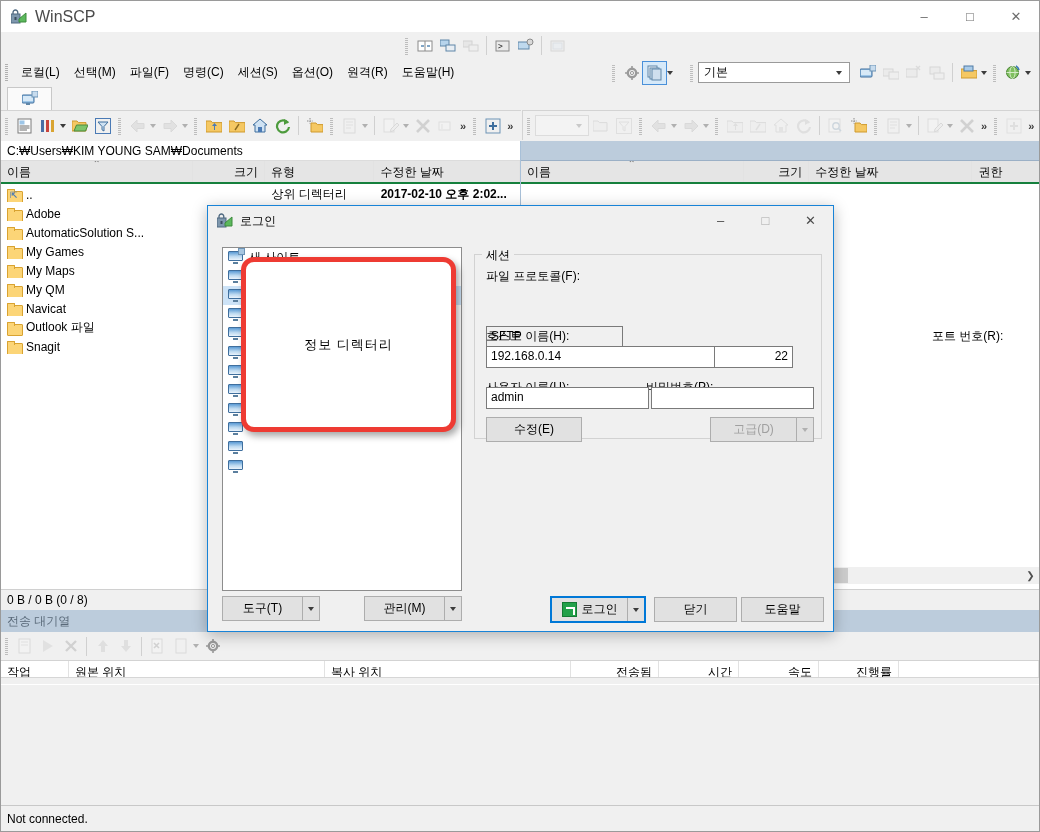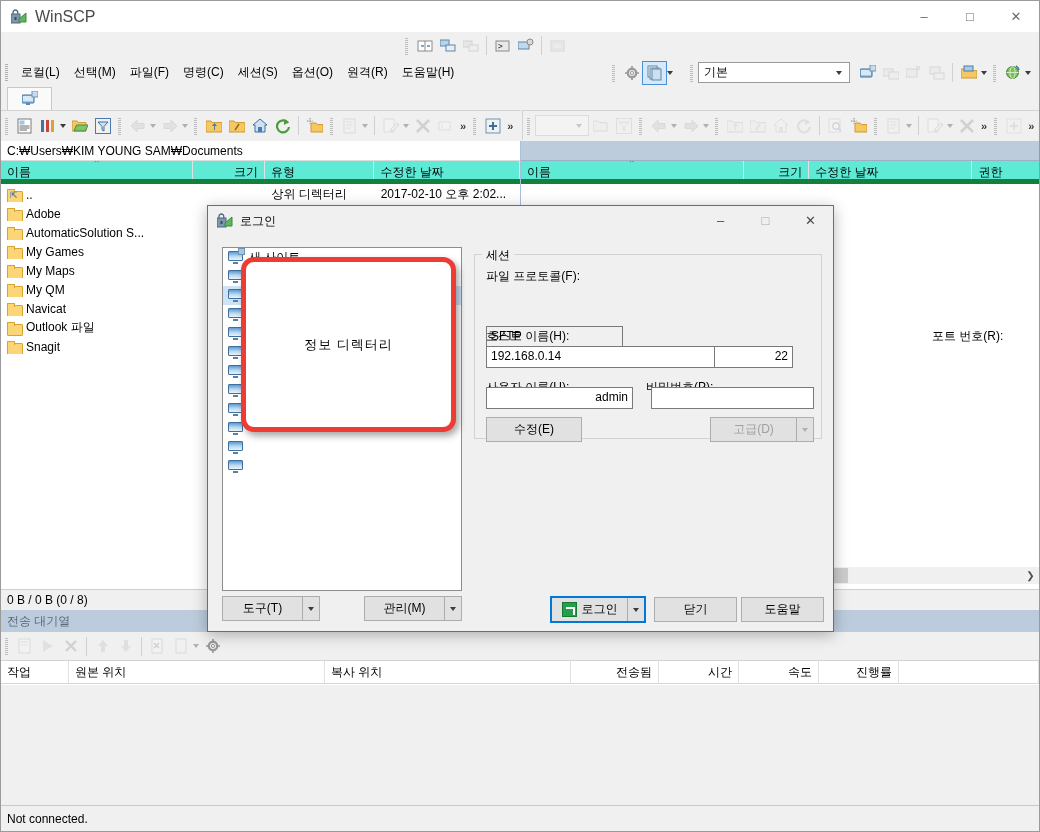--- a/index.html
+++ b/index.html
@@ -115,23 +115,23 @@
     height: 20px; background: #fff;
     display: flex; align-items: center;
     padding-left: 6px;
     font-size: 12px;
     border-bottom: 1px solid #dcdcdc;
   }
   .pathbar.empty { background: #bcccdc; border-bottom: 1px solid #9bb0c6; }
 
   .colhead {
     height: 23px;
-    background: #5eead4;
+    background: #e5e5e5;
     display: flex;
-    border-bottom: 5px solid #15803d;
+    border-bottom: 2px solid #15803d;
     position: relative;
   }
   .colhead .ch {
     position: relative;
     padding: 3px 6px;
     font-size: 12px;
     border-right: 1px solid #e2e2e2;
     white-space: nowrap;
     overflow: hidden;
   }
@@ -141,21 +141,21 @@
     transform: translateX(-50%);
     font-size: 10px; color: #777;
   }
 
   .filelist { position: absolute; left: 0; right: 0; top: 44px; bottom: 0; background: #fff; overflow: hidden; }
   .frow { display: flex; height: 19px; align-items: center; font-size: 12px; }
   .fcell { padding-left: 6px; overflow: hidden; white-space: nowrap; }
   .fcell.name { width: 212px; display: flex; align-items: center; gap: 5px; }
   .fcell.size { width: 78px; text-align: right; padding-right: 10px; }
   .fcell.type { width: 120px; }
-  .fcell.date { width: 160px; }
+  .fcell.date { width: 160px; font-weight: bold; }
 
   .folder-ico {
     width: 14px; height: 12px; position: relative; flex: none;
   }
   .folder-ico:before {
     content: ""; position: absolute; left: 0; top: 2px;
     width: 14px; height: 10px;
     background: #fcd577; border: 1px solid #d9a331; border-radius: 0 1px 1px 1px;
   }
   .folder-ico:after {
@@ -205,21 +205,21 @@
     display: flex; align-items: center; padding-left: 6px;
     font-size: 12px; color: #5a6a7a;
   }
   .queuetoolbar {
     position: absolute; left: 0; top: 631px; right: 0; height: 29px;
     background: #f0f0f0;
     display: flex; align-items: center;
     border-bottom: 1px solid #d3d3d3;
   }
   .queuecols {
-    position: absolute; left: 0; top: 660px; right: 0; height: 23px;
+    position: absolute; left: 0; top: 660px; right: 0; height: 17px;
     background: #fff;
     display: flex;
     border-bottom: 1px solid #d6d6d6;
   }
   .queuecols .qc {
     padding: 3px 6px; font-size: 12px;
     border-right: 1px solid #e2e2e2; white-space: nowrap; overflow: hidden;
   }
   .queuecols .qc.num { text-align: right; }
   .queuebody {
@@ -1090,21 +1090,21 @@
     <div class="dlg-label" style="left:724px;top:122px;">포트 번호(R):</div>
     <div class="dlg-input" style="left:278px;top:140px;width:245px;">
       <span>192.168.0.14</span>
     </div>
     <div class="dlg-input right" style="left:506px;top:140px;width:79px;">
       <span>22</span>
     </div>
 
     <div class="dlg-label" style="left:278px;top:173px;">사용자 이름(U):</div>
     <div class="dlg-label" style="left:438px;top:173px;">비밀번호(P):</div>
-    <div class="dlg-input" style="left:278px;top:181px;width:147px;text-align:right;">
+    <div class="dlg-input" style="left:278px;top:181px;width:163px;">
       <span>admin</span>
     </div>
     <div class="dlg-input" style="left:443px;top:181px;width:163px;">
       <span></span>
     </div>
 
     <div class="dlg-btn" style="left:278px;top:211px;width:96px;">수정(E)</div>
     <div class="dlg-split dis" style="left:502px;top:211px;width:104px;">
       <div class="main">고급(D)</div>
       <div class="arrow">

